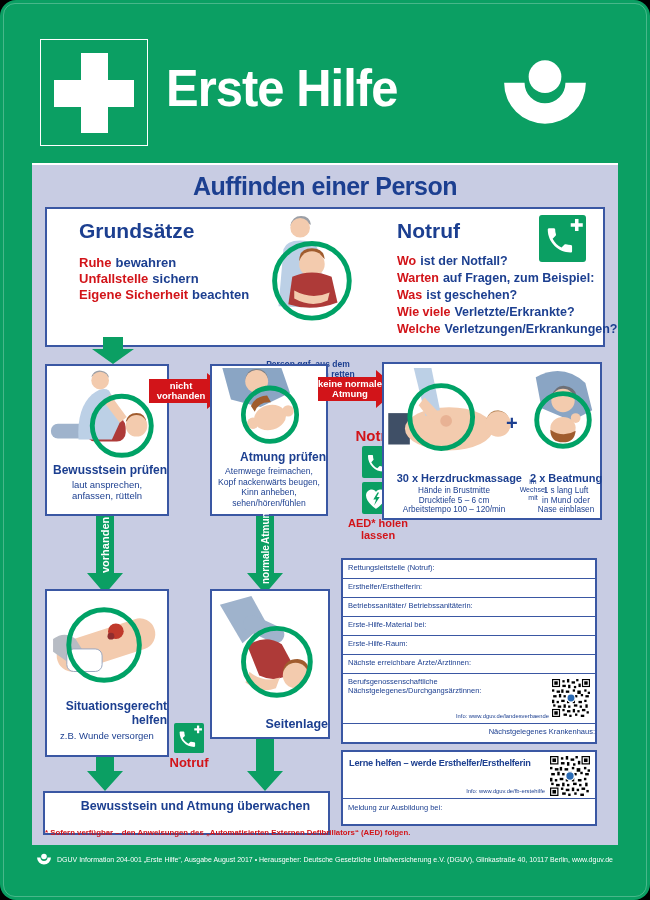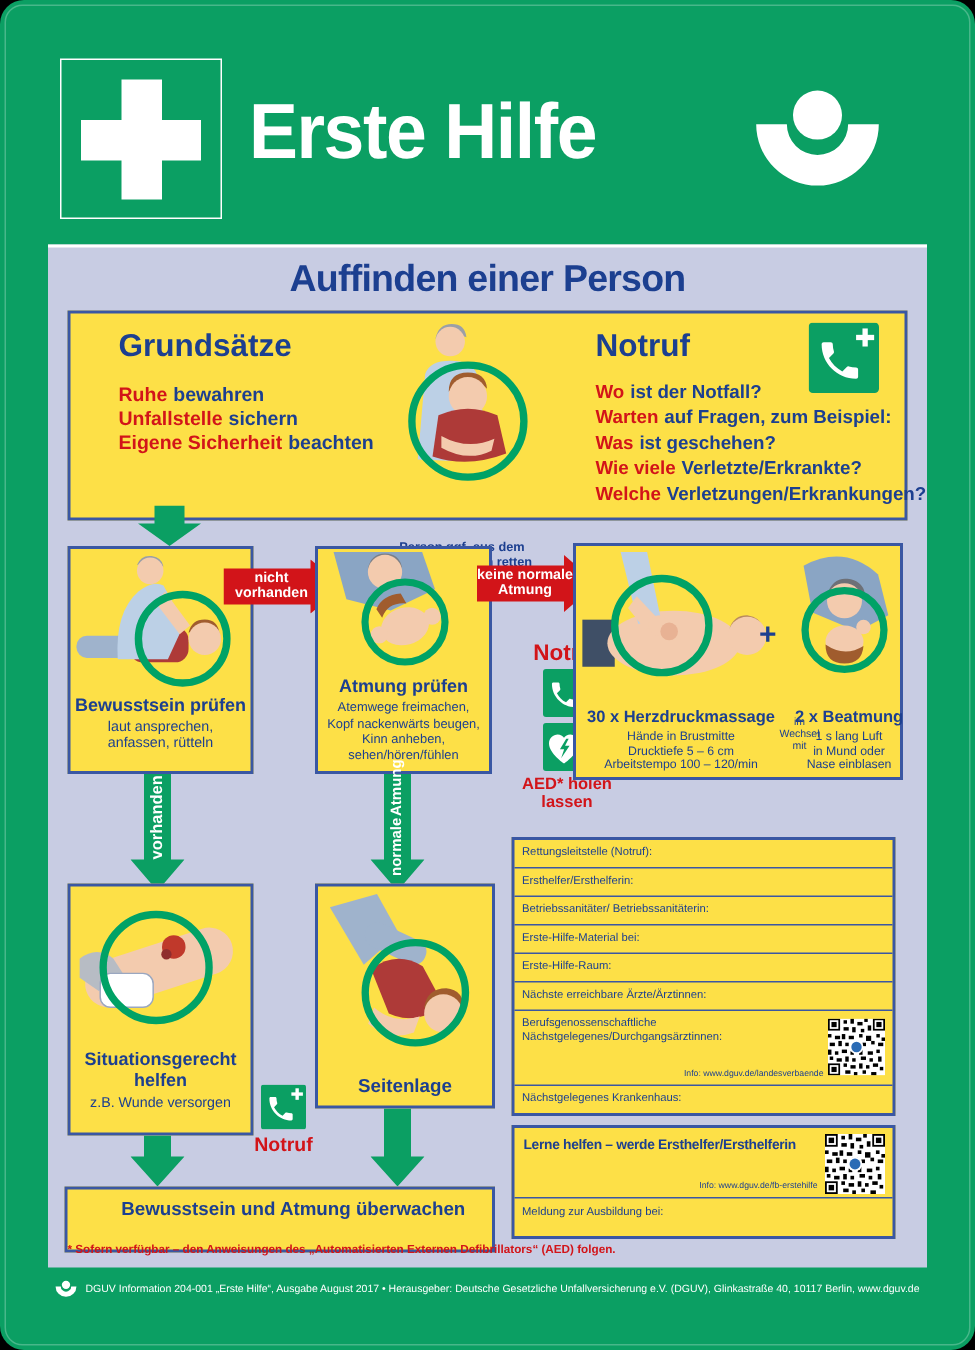--- a/index.html
+++ b/index.html
@@ -20,21 +20,21 @@
   .cross-box{left:40px;top:39px;width:108px;height:107px;border:1.5px solid #fff;}
   .cross-box .vbar{position:absolute;left:40px;top:13px;width:27px;height:80px;background:#fff;}
   .cross-box .hbar{position:absolute;left:13px;top:40px;width:80px;height:27px;background:#fff;}
   .hdr-title{left:166px;top:58px;width:302px;color:#fff;font-size:52px;font-weight:bold;letter-spacing:-1px;transform:scaleX(.94);transform-origin:left center;white-space:nowrap;}
   .hdr-logo{left:498px;top:56px;width:94px;height:70px;}
 
   
   .panel{left:32px;top:163px;width:586px;height:682px;background:var(--panel-bg);border-top:2px solid #fff;}
   .sec-title{left:0;top:7px;width:100%;font-size:25px;font-weight:bold;color:var(--blue);text-align:center;letter-spacing:-.5px;}
 
-  .wbox{position:absolute;background:#fde047;border:2px solid var(--border-blue);padding-left:18px;}
+  .wbox{position:absolute;background:#ffffff;border:2px solid var(--border-blue);padding-left:18px;}
   .topbox{left:13px;top:42px;width:560px;height:140px;}
   .g-head{left:32px;top:10px;font-size:21px;}
   .g-items{left:32px;top:46px;font-size:13px;line-height:16px;}
   .g-items .em{margin-right:4px;}
   .ill-rescue-svg{left:202px;top:3px;width:118px;height:112px;}
   .g-cap{left:178px;top:116px;width:166px;font-size:8.5px;line-height:10px;margin-top:34px;}
   .n-head{left:350px;top:10px;font-size:21px;}
   .phone-top{left:492px;top:6px;width:47px;height:47px;}
   .n-q{left:350px;top:44px;font-size:12.5px;line-height:17px;white-space:nowrap;}
   .n-q .em{margin-right:4px;}
@@ -46,21 +46,21 @@
   .rarrow{position:absolute;}
   .rarrow svg{display:block;width:100%;height:100%;}
   .rlabel{position:absolute;inset:0 16px 0 0;display:flex;flex-direction:column;align-items:center;justify-content:center;color:#fff;font-weight:bold;font-size:9.5px;line-height:10.5px;}
 
   
   .boxA{left:13px;top:199px;width:124px;height:152px;}
   .boxB{left:178px;top:199px;width:118px;height:152px;}
   .boxD{left:13px;top:424px;width:124px;height:168px;}
   .boxE{left:178px;top:424px;width:120px;height:150px;}
   .cprbox{left:350px;top:197px;width:220px;height:158px;}
-  .bx-title{position:absolute;left:0;width:100%;text-align:center;font-weight:bold;color:var(--blue);white-space:nowrap;}
+  .bx-title{position:absolute;left:0;width:100%;text-align:right;font-weight:bold;color:var(--blue);white-space:nowrap;}
   .bx-sub{position:absolute;left:0;width:100%;text-align:center;color:var(--blue);}
   .umhilfe{left:163px;top:256px;width:70px;font-size:15px;line-height:16px;}
   .nflabel{font-size:15px;}
   .aedlabel{left:306px;top:352px;width:80px;font-size:11px;line-height:12px;}
   .cpr-t1{left:2px;top:108px;width:136px;font-size:11px;}
   .cpr-m{left:2px;top:122px;width:136px;font-size:8.2px;line-height:9.6px;}
   .cpr-w{left:134px;top:114px;width:30px;font-size:7px;line-height:8px;}
   .cpr-plus{left:122px;top:48px;font-size:20px;font-weight:bold;color:var(--blue);}
   .cpr-t2{left:146px;top:108px;width:72px;font-size:11px;}
   .cpr-b{left:146px;top:122px;width:72px;font-size:8.2px;line-height:9.6px;}
@@ -437,21 +437,21 @@
       <div class="frow" style="top:95px;height:19px;">
           <div class="flab">Nächste erreichbare Ärzte/Ärztinnen:</div>
         </div>
       <div class="frow" style="top:114px;height:50px;">
         <div class="flab" style="line-height:9px;"><span>Berufsgenossenschaftliche</span><br><span>Nächstgelegenes/Durchgangsärztinnen:</span></div>
         <svg class="qr" style="right:5px;top:5px;width:38px;height:38px;">
             <use href="#sym-qr"></use>
           </svg>
         <div class="qrinfo" style="right:46px;bottom:4px;">Info: www.dguv.de/landesverbaende</div>
       </div>
-      <div class="frow" style="top:164px;height:18px;border-bottom:none;">
+      <div class="frow" style="top:164px;height:18px;border-bottom:none;text-align:right;">
           <div class="flab">Nächstgelegenes Krankenhaus:</div>
         </div>
     </div>
 
     <div class="wbox formbox2">
       <div class="lerne-h">Lerne helfen – werde Ersthelfer/Ersthelferin</div>
       <svg class="qr" style="right:5px;top:4px;width:40px;height:40px;">
           <use href="#sym-qr"></use>
         </svg>
       <div class="qrinfo" style="right:50px;top:36px;">Info: www.dguv.de/fb-erstehilfe</div>

